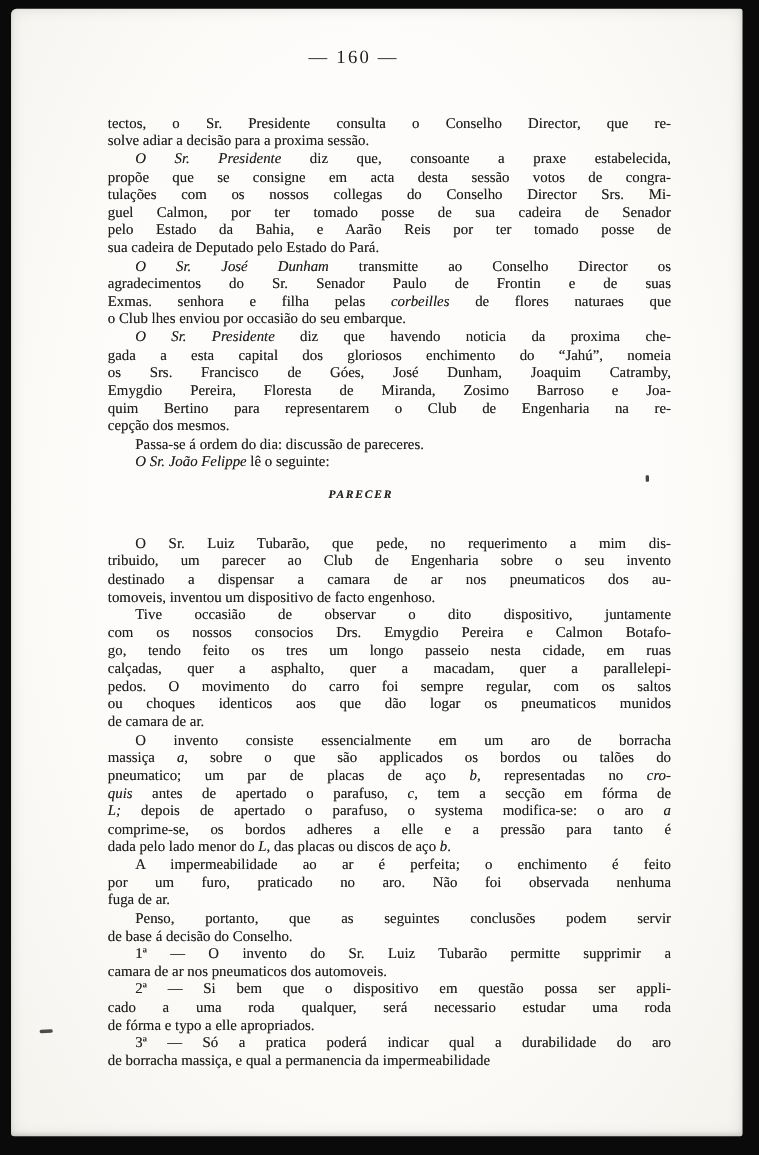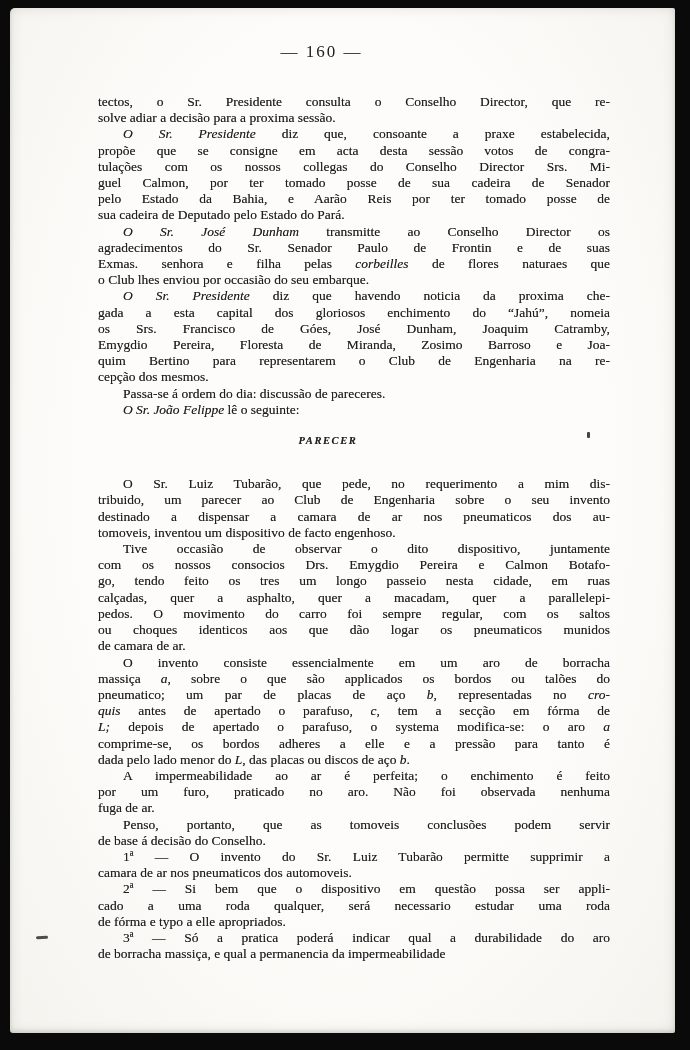--- a/index.html
+++ b/index.html
@@ -35,21 +35,21 @@
     left: 0;
     right: 42px;
     text-align: center;
     font-size: 17px;
     letter-spacing: 2px;
     color: #1d1d1d;
   }
   .content {
     position: absolute;
     left: 88px;
-    top: 86px;
+    top: 96px;
     width: 512px;
     color: #1f1f1f;
     font-size: 13.5px;
     line-height: 16.2px;
     text-shadow: 0 0 0.4px rgba(20,20,20,0.55);
   }
   .para { margin: 0; }
   .line {
     text-align: justify;
     text-align-last: justify;
@@ -154,21 +154,21 @@
         <div class="line"><i>L;</i> depois de apertado o parafuso, o systema modifica-se: o aro <i>a</i></div>
         <div class="line">comprime-se, os bordos adheres a elle e a pressão para tanto é</div>
         <div class="line last">dada pelo lado menor do <i>L</i>, das placas ou discos de aço <i>b</i>.</div>
       </div>
       <div class="para">
         <div class="line first">A impermeabilidade ao ar é perfeita; o enchimento é feito</div>
         <div class="line">por um furo, praticado no aro. Não foi observada nenhuma</div>
         <div class="line last">fuga de ar.</div>
       </div>
       <div class="para">
-        <div class="line first">Penso, portanto, que as tomoveis conclusões podem servir</div>
+        <div class="line first">Penso, portanto, que as seguintes conclusões podem servir</div>
         <div class="line last">de base á decisão do Conselho.</div>
       </div>
       <div class="para">
         <div class="line first">1ª — O invento do Sr. Luiz Tubarão permitte supprimir a</div>
         <div class="line last">camara de ar nos pneumaticos dos automoveis.</div>
       </div>
       <div class="para">
         <div class="line first">2ª — Si bem que o dispositivo em questão possa ser appli-</div>
         <div class="line">cado a uma roda qualquer, será necessario estudar uma roda</div>
         <div class="line last">de fórma e typo a elle apropriados.</div>

